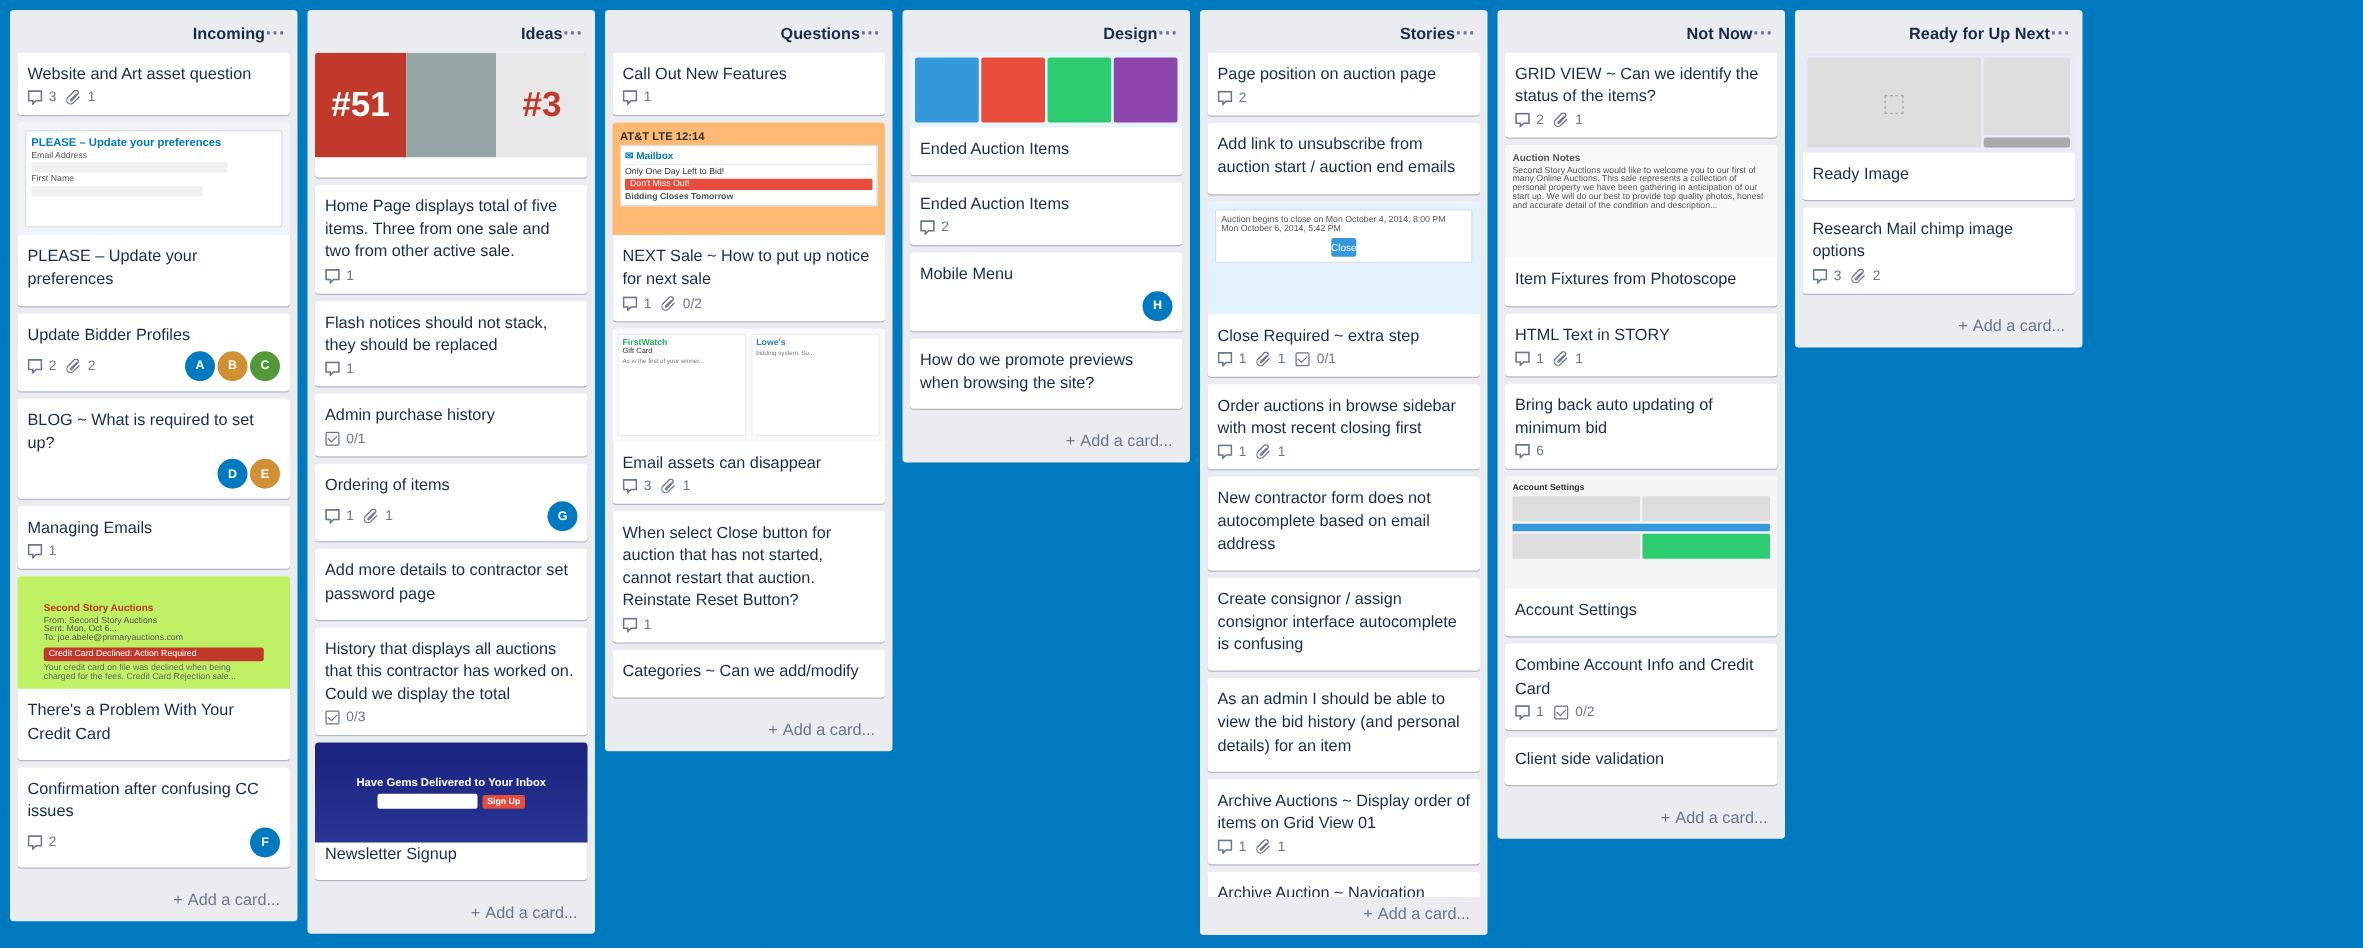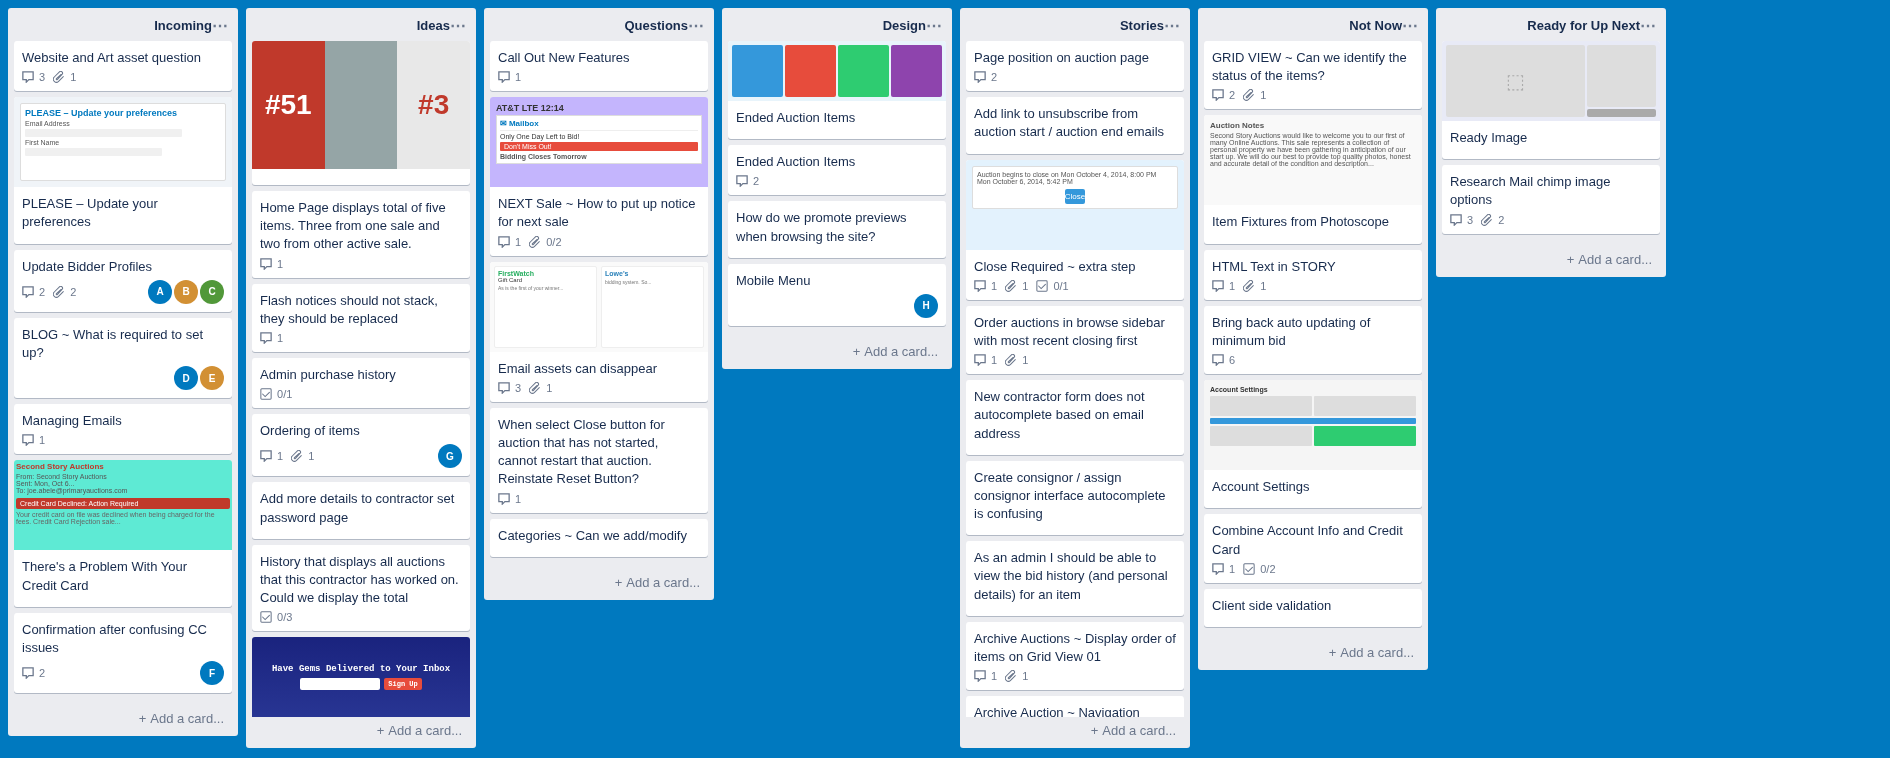--- a/index.html
+++ b/index.html
@@ -169,21 +169,21 @@
         </div>
         <div class="card">
           <div class="card-title">Managing Emails</div>
           <div class="card-meta">
             <span class="card-meta-item"><svg viewBox="0 0 14 14" fill="none" xmlns="http://www.w3.org/2000/svg">
                 <path d="M1 1h12v9H8l-3 3v-3H1V1z" stroke="#6b778c" stroke-width="1.5" fill="none"></path>
               </svg>&nbsp;1</span>
           </div>
         </div>
         <div class="card">
-          <div style="width:calc(100% + 16px);margin:-8px -8px 8px -8px;height:90px;background:#5eead4;border-radius:3px 3px 0 0;padding:2px;overflow:hidden;">
+          <div style="width:calc(100% + 16px);margin:-8px -8px 8px -8px;height:90px;background:#bef264;border-radius:3px 3px 0 0;padding:21px;overflow:hidden;">
       <div style="font-size:8px;color:#c0392b;font-weight:bold;">Second Story Auctions</div>
       <div style="font-size:7px;color:#555;margin-top:2px;">From: Second Story Auctions<br>Sent: Mon, Oct 6...<br>To: joe.abele@primaryauctions.com</div>
       <div style="margin-top:4px;background:#c0392b;color:#fff;font-size:7px;padding:2px 4px;border-radius:2px;">Credit Card Declined: Action Required</div>
       <div style="font-size:7px;color:#666;margin-top:2px;">Your credit card on file was declined when being charged for the fees. Credit Card Rejection sale...</div>
     </div>
           <div class="card-title">There's a Problem With Your Credit Card</div>
         </div>
         <div class="card">
           <div class="card-title">Confirmation after confusing CC issues</div>
           <div class="card-meta">
@@ -201,21 +201,21 @@
     <span>Add a card...</span>
   </div>
     </div>
     <div class="column">
       <div class="column-header">
     <span>Ideas</span>
     <span class="column-header-icon">⋯</span>
   </div>
       <div class="column-cards">
         <div class="card">
-          <div style="width:calc(100% + 16px);margin:-8px -8px 8px -8px;height:128px;border-radius:3px 3px 0 0;overflow:hidden;display:flex;gap:0;">
+          <div style="width:calc(100% + 16px);margin:-8px -8px 8px -8px;height:84px;border-radius:3px 3px 0 0;overflow:hidden;display:flex;gap:0;">
       <div style="flex:1;background:#c0392b;display:flex;align-items:center;justify-content:center;color:#fff;font-size:28px;font-weight:bold;">#51</div>
       <div style="flex:1;background:#95a5a6;"></div>
       <div style="flex:1;background:#e8e8e8;display:flex;align-items:center;justify-content:center;color:#c0392b;font-size:28px;font-weight:bold;">#3</div>
     </div>
         </div>
         <div class="card">
           <div class="card-title">Home Page displays total of five items. Three from one sale and two from other active sale.</div>
           <div class="card-meta">
             <span class="card-meta-item"><svg viewBox="0 0 14 14" fill="none" xmlns="http://www.w3.org/2000/svg">
                 <path d="M1 1h12v9H8l-3 3v-3H1V1z" stroke="#6b778c" stroke-width="1.5" fill="none"></path>
@@ -259,21 +259,21 @@
         <div class="card">
           <div class="card-title">History that displays all auctions that this contractor has worked on. Could we display the total</div>
           <div class="card-meta">
             <span class="card-meta-item"><svg viewBox="0 0 14 14" fill="none" xmlns="http://www.w3.org/2000/svg">
                 <rect x="1" y="1" width="12" height="12" rx="1" stroke="#6b778c" stroke-width="1.2"></rect>
                 <path d="M3 7l3 3 5-5" stroke="#6b778c" stroke-width="1.2" stroke-linecap="round"></path>
               </svg>&nbsp;0/3</span>
           </div>
         </div>
         <div class="card">
-          <div style="width:calc(100% + 16px);margin:-8px -8px 0px -8px;height:80px;background:linear-gradient(to bottom,#1a237e,#283593);border-radius:3px 3px 0 0;display:flex;flex-direction:column;align-items:center;justify-content:center;padding:4px;font-family:Liberation Mono, monospace;">
+          <div style="width:calc(100% + 16px);margin:-8px -8px 0px -8px;height:80px;background:linear-gradient(to bottom,#1a237e,#283593);border-radius:3px 3px 0 0;display:flex;flex-direction:column;align-items:center;justify-content:center;padding:4px;">
       <div style="color:#fff;font-size:9px;font-weight:bold;margin-bottom:4px;">Have Gems Delivered to Your Inbox</div>
       <div style="display:flex;gap:4px;align-items:center;">
         <div style="background:#fff;height:12px;width:80px;border-radius:2px;"></div>
         <div style="background:#e74c3c;color:#fff;font-size:7px;padding:2px 4px;border-radius:2px;font-weight:bold;">Sign Up</div>
       </div>
     </div>
           <div class="card-title">Newsletter Signup</div>
         </div>
       </div>
       <div class="add-card">
@@ -289,21 +289,21 @@
       <div class="column-cards">
         <div class="card">
           <div class="card-title">Call Out New Features</div>
           <div class="card-meta">
             <span class="card-meta-item"><svg viewBox="0 0 14 14" fill="none" xmlns="http://www.w3.org/2000/svg">
                 <path d="M1 1h12v9H8l-3 3v-3H1V1z" stroke="#6b778c" stroke-width="1.5" fill="none"></path>
               </svg>&nbsp;1</span>
           </div>
         </div>
         <div class="card">
-          <div style="width:calc(100% + 16px);margin:-8px -8px 8px -8px;height:90px;background:#c4b5fd;border-radius:3px 3px 0 0;padding:6px;overflow:hidden;">
+          <div style="width:calc(100% + 16px);margin:-8px -8px 8px -8px;height:90px;background:#fdba74;border-radius:3px 3px 0 0;padding:6px;overflow:hidden;">
       <div style="font-size:8px;color:#333;">
         <div style="display:flex;justify-content:space-between;align-items:center;margin-bottom:2px;">
           <span style="font-weight:bold;font-size:9px;">AT&amp;T LTE 12:14</span>
         </div>
         <div style="background:#fff;border:1px solid #ddd;border-radius:0;padding:3px;">
           <div style="font-size:8px;font-weight:bold;color:#0079bf;">✉ Mailbox</div>
           <div style="height:1px;background:#eee;margin:2px 0;"></div>
           <div style="font-size:7px;color:#333;">Only One Day Left to Bid!</div>
           <div style="background:#e74c3c;color:#fff;font-size:7px;padding:1px 4px;margin:2px 0;border-radius:1px;">Don't Miss Out!</div>
           <div style="font-size:7px;color:#555;font-weight:bold;">Bidding Closes Tomorrow</div>
@@ -376,29 +376,29 @@
         </div>
         <div class="card">
           <div class="card-title">Ended Auction Items</div>
           <div class="card-meta">
             <span class="card-meta-item"><svg viewBox="0 0 14 14" fill="none" xmlns="http://www.w3.org/2000/svg">
                 <path d="M1 1h12v9H8l-3 3v-3H1V1z" stroke="#6b778c" stroke-width="1.5" fill="none"></path>
               </svg>&nbsp;2</span>
           </div>
         </div>
         <div class="card">
-          <div class="card-title">How do we promote previews when browsing the site?</div>
-        </div>
-        <div class="card">
           <div class="card-title">Mobile Menu</div>
           <div class="card-meta">
             <div class="avatars">
               <div class="avatar" style="background:#0079bf;">H</div>
             </div>
           </div>
+        </div>
+        <div class="card">
+          <div class="card-title">How do we promote previews when browsing the site?</div>
         </div>
       </div>
       <div class="add-card">
     <span>+</span>
     <span>Add a card...</span>
   </div>
     </div>
     <div class="column">
       <div class="column-header">
     <span>Stories</span>

